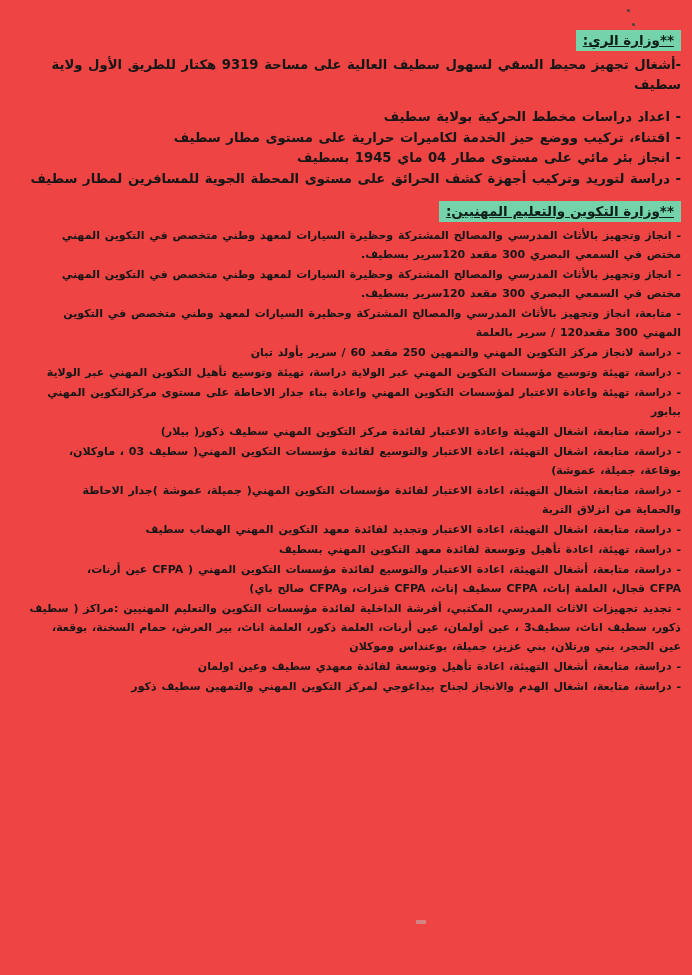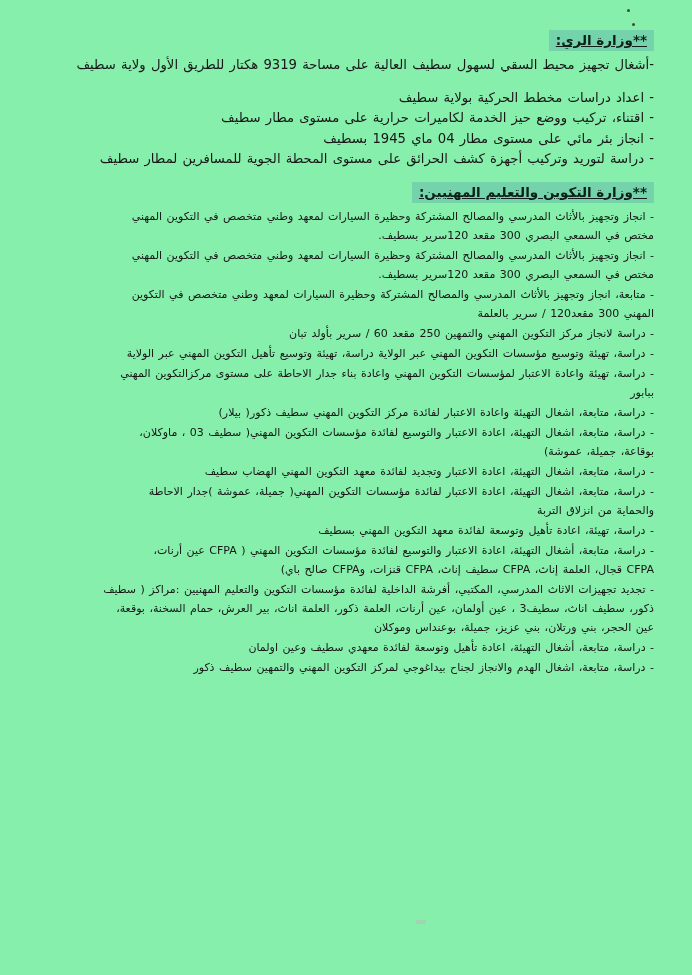--- a/index.html
+++ b/index.html
@@ -5,41 +5,41 @@
   html, body {
     margin: 0;
     padding: 0;
     background: #ffffff;
     font-family: "DejaVu Sans", sans-serif;
   }
   .page {
     position: relative;
     width: 692px;
     height: 975px;
-    background: #86efac;
+    background: #ef4444;
     overflow: hidden;
     direction: rtl;
     color: #161616;
     box-sizing: border-box;
-    padding: 30px 38px 0 27px;
+    padding: 30px 11px 0 27px;
   }
   .section { margin-bottom: 13px; }
   .section-header-wrap { margin-bottom: 4px; }
   .section-header {
     display: inline-block;
     background: #74d3aa;
     padding: 1px 7px 2px 7px;
     font-weight: bold;
     font-size: 13.5px;
     line-height: 18px;
     text-decoration: underline;
     color: #0e2018;
     letter-spacing: 0;
   }
-  .items { font-size: 13.2px; line-height: 19.5px; }
+  .items { font-size: 13.2px; line-height: 19.5px; font-weight: bold; }
   .item {
     white-space: pre-line;
     text-align: right;
     margin: 0 0 1px 0;
     word-spacing: 1px;
   }
   .section-training .items { font-size: 11px; line-height: 19px; }
   
   .artifact { position: absolute; color: #555; }
   .dot { width: 3px; height: 3px; background: #444; border-radius: 50%; }
@@ -88,23 +88,23 @@
 مختص في السمعي البصري 300 مقعد  120سرير بسطيف.</div>
       <div class="item">- متابعة، انجاز وتجهيز بالأثاث المدرسي والمصالح المشتركة وحظيرة السيارات لمعهد وطني متخصص في التكوين
 المهني 300 مقعد120 / سرير بالعلمة</div>
       <div class="item">- دراسة لانجاز مركز التكوين المهني والتمهين 250 مقعد 60 / سرير بأولد تبان</div>
       <div class="item">- دراسة، تهيئة وتوسيع مؤسسات التكوين المهني عبر الولاية دراسة، تهيئة وتوسيع تأهيل التكوين المهني عبر الولاية</div>
       <div class="item">- دراسة، تهيئة واعادة الاعتبار لمؤسسات التكوين المهني واعادة بناء جدار الاحاطة على مستوى مركزالتكوين المهني
 ببابور</div>
       <div class="item">- دراسة، متابعة، اشغال التهيئة واعادة الاعتبار لفائدة مركز التكوين المهني سطيف ذكور( بيلار)</div>
       <div class="item">- دراسة، متابعة، اشغال التهيئة، اعادة الاعتبار والتوسيع لفائدة مؤسسات التكوين المهني( سطيف 03 ، ماوكلان،
 بوقاعة، جميلة، عموشة)</div>
-      <div class="item">- دراسة، متابعة، اشغال التهيئة، اعادة الاعتبار وتجديد لفائدة معهد التكوين المهني الهضاب سطيف</div>
       <div class="item">- دراسة، متابعة، اشغال التهيئة، اعادة الاعتبار لفائدة مؤسسات التكوين المهني( جميلة، عموشة )جدار الاحاطة
 والحماية من انزلاق التربة</div>
+      <div class="item">- دراسة، متابعة، اشغال التهيئة، اعادة الاعتبار وتجديد لفائدة معهد التكوين المهني الهضاب سطيف</div>
       <div class="item">- دراسة، تهيئة، اعادة تأهيل وتوسعة لفائدة  معهد التكوين المهني بسطيف</div>
       <div class="item">- دراسة، متابعة، أشغال التهيئة، اعادة الاعتبار والتوسيع لفائدة مؤسسات التكوين المهني ( CFPA عين أرنات،
 CFPA قجال، العلمة إناث،  CFPA سطيف إناث،  CFPA قنزات، وCFPA  صالح باي)</div>
       <div class="item">- تجديد تجهيزات الاثاث المدرسي، المكتبي، أفرشة الداخلية لفائدة مؤسسات التكوين والتعليم المهنيين :مراكز ( سطيف
 ذكور، سطيف اناث، سطيف3 ، عين أولمان، عين أرنات، العلمة ذكور، العلمة اناث، بير العرش، حمام السخنة، بوقعة،
 عين الحجر، بني ورتلان، بني عزيز، جميلة، بوعنداس وموكلان</div>
       <div class="item">- دراسة، متابعة، أشغال التهيئة، اعادة تأهيل وتوسعة لفائدة معهدي سطيف وعين اولمان</div>
       <div class="item">- دراسة، متابعة، اشغال الهدم والانجاز لجناح بيداغوجي لمركز التكوين المهني والتمهين سطيف ذكور</div>
     </div>
   </div>

